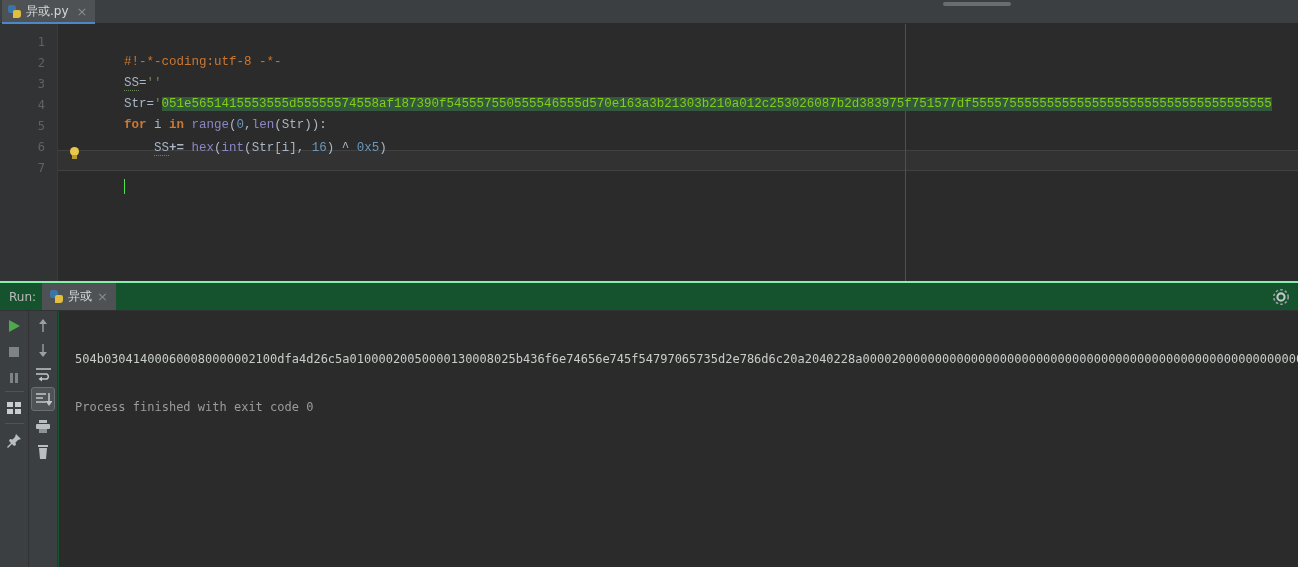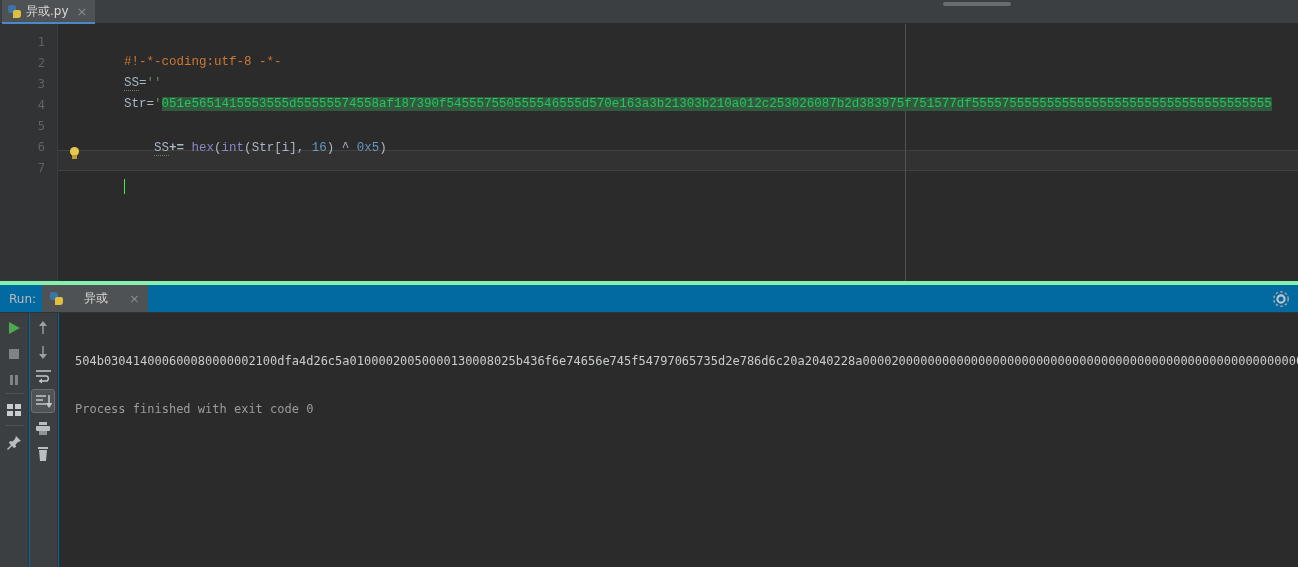--- a/index.html
+++ b/index.html
@@ -88,21 +88,21 @@
   }
   .margin-guide {
     position: absolute; top: 0; left: 905px; width: 1px; height: 257px;
     background: #4e5052;
   }
 
   
   .c-comment { color: #cc7832; }
   .c-kw { color: #cc7832; font-weight: bold; }
   .c-str { color: #6a8759; }
-  .c-str-hl { color: #22c55e; background: #32593d; }
+  .c-str-hl { color: #84cc16; background: #32593d; }
   .c-num { color: #6897bb; }
   .c-plain { color: #a9b7c6; }
   .c-builtin { color: #8888c6; }
   .c-red { color: #bc6c6c; }
 
   .squiggle { border-bottom: 1px dotted #6a8759; }
   .caret {
     display: inline-block; width: 1px; height: 15px; background: #4ee44e;
     vertical-align: -3px;
   }
@@ -113,35 +113,35 @@
     position:absolute; left:2px; top:0; width:9px; height:9px; border-radius:50%;
     background:#e8c84a;
   }
   .bulb .base {
     position:absolute; left:4px; top:8px; width:5px; height:4px; background:#b79b2f;
   }
 
   
   .runpanel {
     position: absolute; left: 0; top: 281px; width: 1298px; height: 286px;
-    background: #0369a1;
-    border-top: 4px solid #86efac;
+    background: #14532d;
+    border-top: 2px solid #86efac;
     box-sizing: border-box;
   }
   .run-header {
     position: absolute; left: 0; top: 0; width: 1298px; height: 28px;
     border-bottom: 1px solid #323232;
     box-sizing: border-box;
   }
   .run-label {
     position: absolute; left: 9px; top: 7px; color: #bbbbbb; font-size: 12px;
   }
   .run-tab {
     position: absolute; left: 42px; top: 0; height: 27px;
-    display: flex; align-items: center; gap: 21px; padding: 2px 8px;
+    display: flex; align-items: center; gap: 5px; padding: 2px 8px;
     background: #4e5254; box-sizing: border-box;
   }
   .run-tab-label { color: #d8d8d8; font-size: 12px; }
   .run-tab-close { color: #8b8b8b; font-size: 13px; line-height: 1; }
   .gear {
     position: absolute; right: 8px; top: 5px; width: 18px; height: 18px;
   }
 
   .run-sidebar-a {
     position: absolute; left: 0; top: 28px; width: 29px; height: 258px;
@@ -221,20 +221,23 @@
       <div class="cline" style="top:28px">
         <span class="c-plain squiggle">SS</span><span class="c-plain">=</span><span class="c-str">''</span>
       </div>
 
       
       <div class="cline" style="top:49px">
         <span class="c-plain">Str</span><span class="c-plain">=</span><span class="c-str">'</span><span class="c-str-hl">051e5651415553555d55555574558af187390f5455575505555465</span><span class="c-str-hl">55d570e163a3b21303b210a012c253026087b2d383975f751577df5555755555555555555555555555555555555555</span>
       </div>
 
       
+      <div class="cline" style="top:70px">
+        <span class="c-kw">for</span><span class="c-plain"> i </span><span class="c-kw">in</span><span class="c-builtin"> range</span><span class="c-plain">(</span><span class="c-num">0</span><span class="c-plain">,</span><span class="c-builtin">len</span><span class="c-plain">(</span><span class="c-plain">Str</span><span class="c-plain">))</span><span class="c-plain">:</span>
+      </div>
 
       
       <div class="cline" style="top:93px">
         <span>    </span><span class="c-plain squiggle">SS</span><span class="c-plain" style="font-weight:bold">+=</span><span class="c-builtin"> hex</span><span class="c-plain">(</span><span class="c-builtin">int</span><span class="c-plain">(</span><span class="c-plain">Str</span><span class="c-plain">[</span><span class="c-plain">i</span><span class="c-plain">]</span><span class="c-plain">, </span><span class="c-num">16</span><span class="c-plain">)</span><span class="c-plain"> ^ </span><span class="c-num">0x5</span><span class="c-plain">)</span>
       </div>
 
       
 
       
       <div class="cline" style="top:133px">

